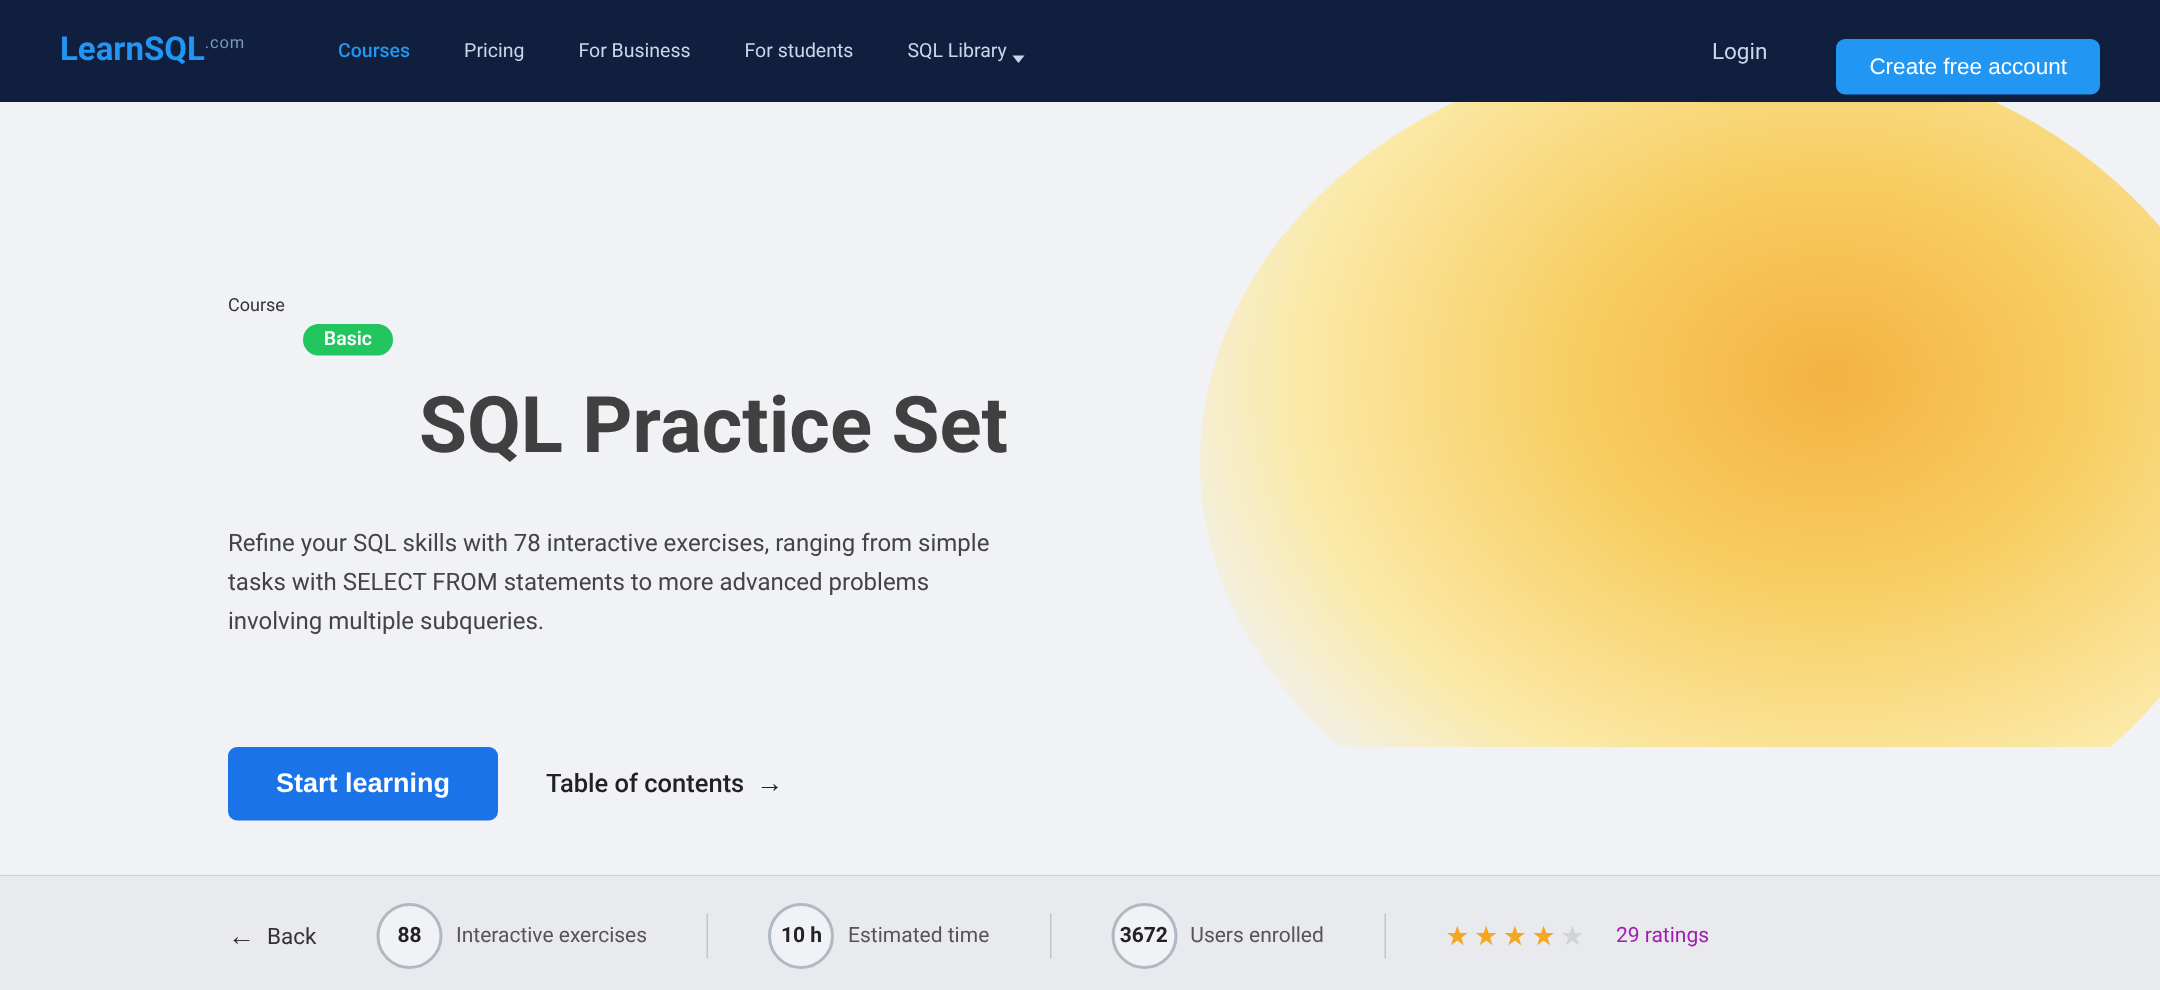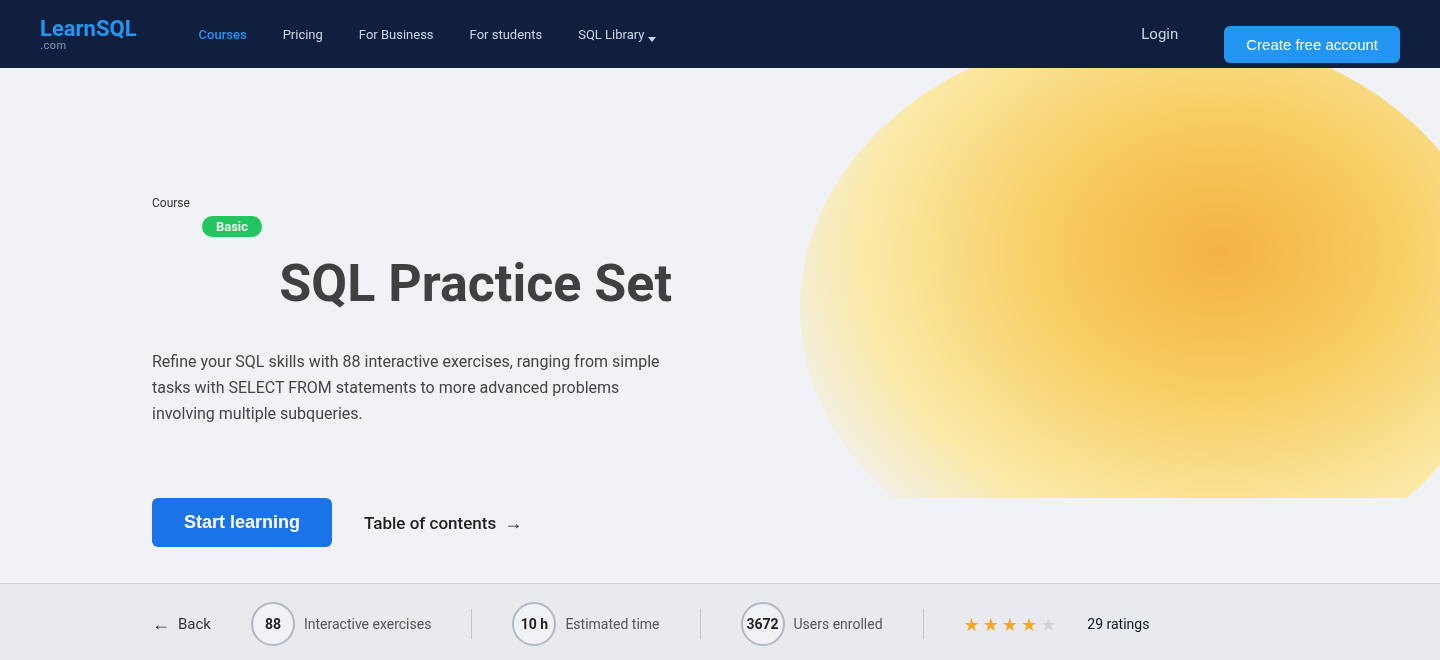--- a/index.html
+++ b/index.html
@@ -9,21 +9,21 @@
     .navbar {
       background: #0f1f3d;
       height: 68px;
       display: flex;
       align-items: center;
       padding: 0 40px;
       gap: 32px;
     }
     .logo {
       display: flex;
-      flex-direction: column;
+      flex-direction: row;
       line-height: 1;
       margin-right: 16px;
       text-decoration: none;
     }
     .logo-top {
       font-size: 22px;
       font-weight: 700;
       color: white;
     }
     .logo-top span {
@@ -216,22 +216,22 @@
       display: flex;
       align-items: center;
       gap: 3px;
     }
     .star {
       color: #f5a623;
       font-size: 18px;
     }
     .ratings-text {
       font-size: 14px;
-      color: #0f172a;
-      margin-left: 22px;
+      color: #a21caf;
+      margin-left: 12px;
     }
 
     
     .hero-wrapper {
       background: #f0f2f5;
       position: relative;
     }
 
     .btn-start {
       background: #1a73e8;
@@ -287,21 +287,21 @@
 
 <div class="hero-wrapper">
   <div class="hero">
     <div class="hero-bg"></div>
     <div class="hero-content">
       <div class="course-label-row">
         <span class="course-text">Course</span>
         <span class="badge-basic">Basic</span>
       </div>
       <h1 class="hero-title">SQL Practice Set</h1>
-      <p class="hero-desc">Refine your SQL skills with 88 interactive exercises, ranging from simple tasks with SELECT FROM statements to more advanced problems involving multiple subqueries.</p>
+      <p class="hero-desc">Refine your SQL skills with 78 interactive exercises, ranging from simple tasks with SELECT FROM statements to more advanced problems involving multiple subqueries.</p>
     </div>
   </div>
 
   <div class="action-row" style="padding-bottom:36px; padding-top:0; margin-top:-30px;">
     <button class="btn-start">Start learning</button>
     <a class="toc-link">
       <span>Table of contents</span>
       <span class="arrow-right">→</span>
     </a>
   </div>

